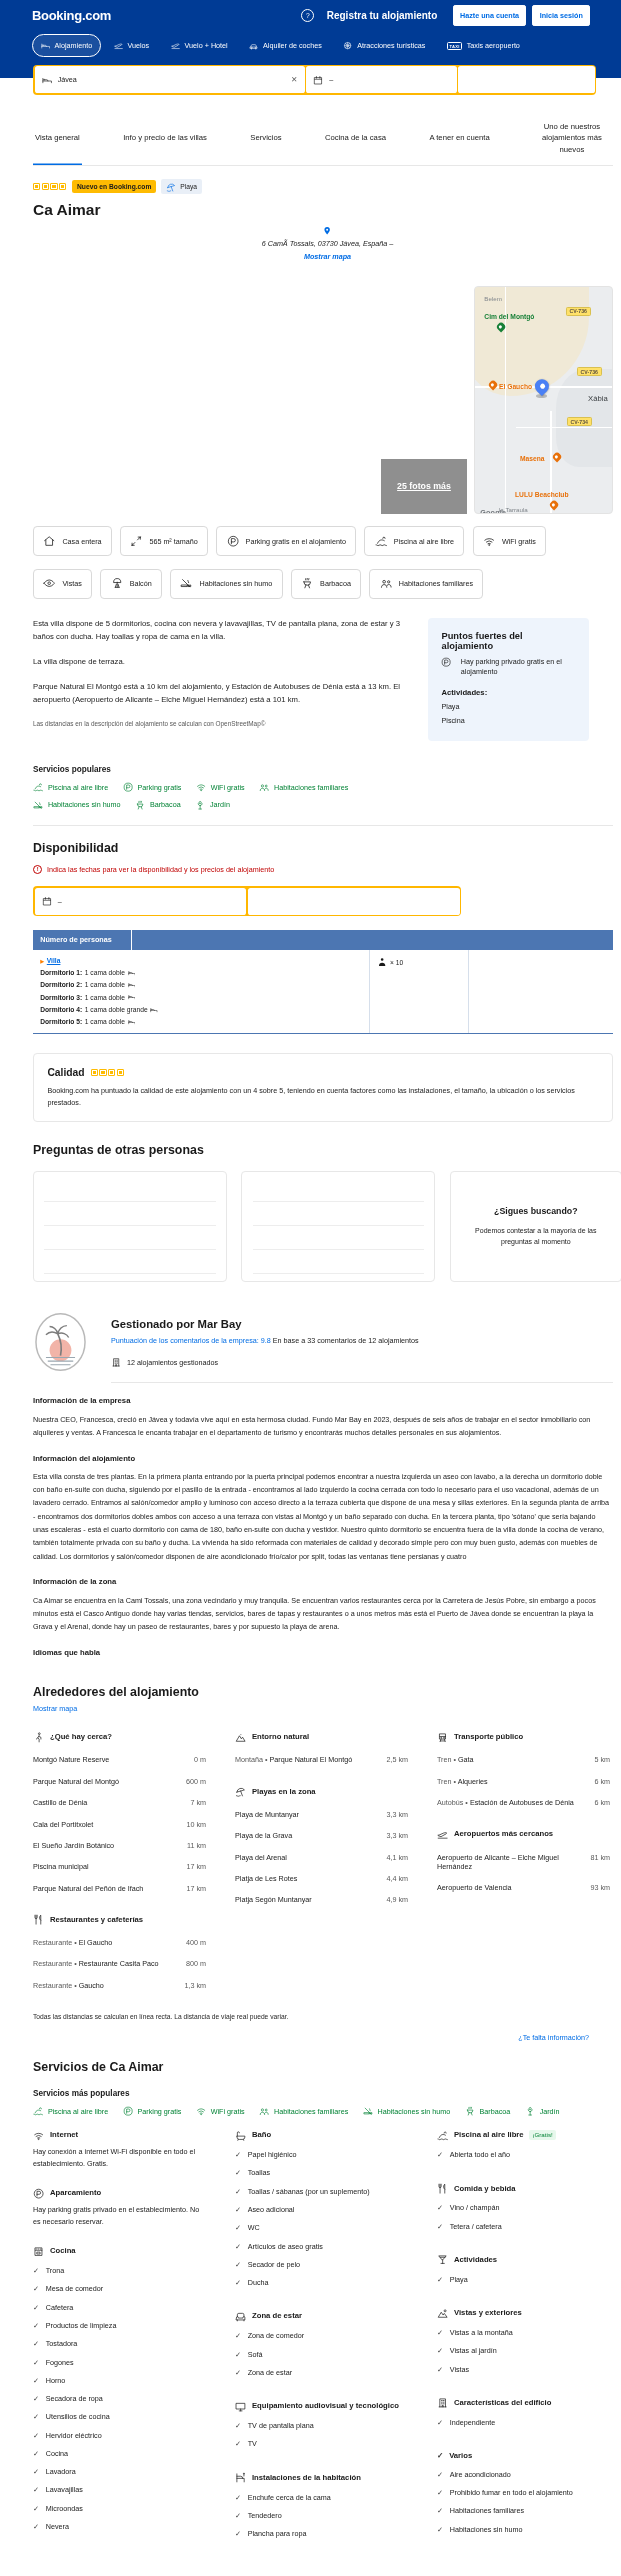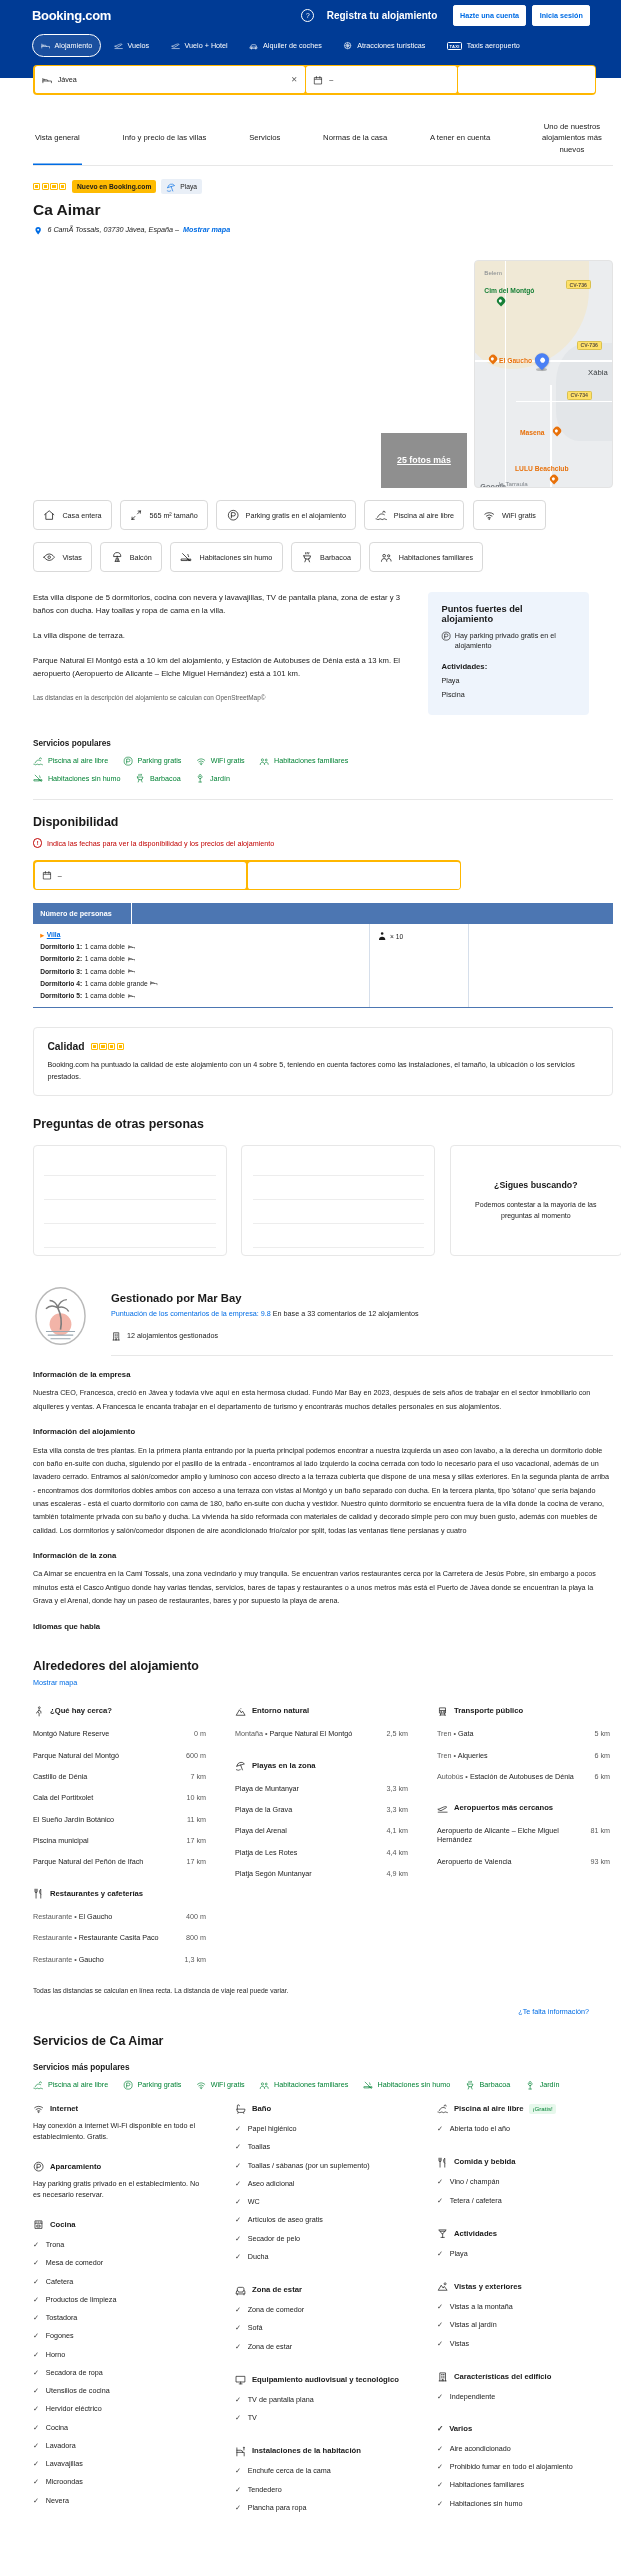--- a/index.html
+++ b/index.html
@@ -37,21 +37,21 @@
   .tab.last { max-width:82px; line-height:1.5; }
 
   
   .badges { display:flex; align-items:center; gap:5.2px; margin:13.4px 0 0 33px; }
   .sqwrap { display:flex; gap:1.5px; margin-right:1px; }
   .sq { width:7.2px; height:7.2px; background:#febb02; box-shadow:inset 0 0 0 1px #fff; border:0.5px solid #febb02; border-radius:1px; }
   .badge-new { background:#febb02; color:#1a1a1a; font-weight:700; font-size:6.7px; padding:3.1px 4.6px; border-radius:2.1px; }
   .badge-type { background:#e9eff7; display:flex; align-items:center; gap:3.6px; padding:2.6px 5.2px; border-radius:2.1px; font-size:6.7px; color:#1a1a1a; }
   .badge-type .t-ico { color:#006ce4; }
   .prop-title { font-size:15.5px; font-weight:700; margin:6.2px 0 0 33px; }
-  .addr { display:flex; align-items:center; gap:4.1px; margin:6.2px 0 0 33px; font-size:7.2px; font-style:italic; }
+  .addr { display:flex; align-items:center; gap:4.1px; margin:6.2px 0 0 33px; font-size:7.2px; font-style:italic;flex-direction:column; }
   .addr .t-ico { color:#006ce4; }
   .mostrar { color:#006ce4; font-weight:700; }
 
   
   .gallery { position:relative; margin:17.5px 33px 0; width:580px; height:235px; }
   .more-photos { position:absolute; left:348px; top:180px; width:86px; height:55px; background:#8f8f8f; display:flex; align-items:center; justify-content:center; color:#fff; font-weight:700; font-size:8.8px; text-decoration:underline; cursor:pointer; }
   .map-card { position:absolute; right:0; top:7.2px; width:139px; height:228px; border-radius:4.1px; overflow:hidden; border:0.5px solid #e3e3e3; background:#ebedef; cursor:pointer; }
   .map-card::before { content:""; position:absolute; left:-10.3px; top:-15.5px; width:124px; height:124px; background:#f0e9d6; border-radius:0 0 70% 40%; }
   .map-card::after { content:""; position:absolute; right:-20.6px; bottom:46px; width:77px; height:98px; background:#e3e6e9; border-radius:40% 0 0 30%; }
   .mroad { position:absolute; background:#fff; z-index:1; }
@@ -75,21 +75,21 @@
   .chips { display:flex; gap:8.2px; margin:12.4px 0 0 33px; }
   .chip { display:flex; align-items:center; gap:6.7px; border:0.5px solid #d9d9d9; border-radius:4.1px; height:30px; padding:0 9.3px; font-size:7.2px; white-space:nowrap; }
 
   
   .desc-wrap { display:flex; gap:14.4px; margin:19.6px 33px 0; align-items:flex-start; }
   .desc { width:398px; font-size:7.7px; line-height:1.65; }
   .desc p { margin-bottom:12.4px; }
   .desc .note { font-size:6.4px; color:#595959; }
   .highlights { width:167px; background:#eef4fc; border-radius:4.1px; padding:12.4px 13.4px 15.5px; }
   .highlights h3 { font-size:9.3px; font-weight:700; margin-bottom:6.2px; }
-  .hl-row { display:flex; gap:3px; font-size:7.2px; line-height:1.45; }
+  .hl-row { display:flex; gap:9px; font-size:7.2px; line-height:1.45; }
   .hl-acts { font-weight:700; margin-top:10.3px; font-size:7.7px; }
   .hl-item { font-size:7.2px; margin-top:5.2px; }
 
   
   .popular { margin:24px 0 0 33px; }
   .popular h3 { font-size:8.2px; font-weight:700; margin-bottom:8.2px; }
   .pop-row { display:flex; gap:14.4px; margin-bottom:7.2px; }
   .pop-item { display:flex; gap:4.6px; align-items:center; color:#008234; font-size:7.2px; }
 
   h2.sec { font-size:12.4px; font-weight:700; margin:15.5px 0 0 33px; }
@@ -240,21 +240,21 @@
     <span>–</span>
   </div>
   <div class="sfield s3"></div>
 </div>
 
 
 <div class="tabs" id="tabs">
     <div class="tab active">Vista general</div>
     <div class="tab">Info y precio de las villas</div>
     <div class="tab">Servicios</div>
-    <div class="tab">Normas de la casa</div>
+    <div class="tab">Cocina de la casa</div>
     <div class="tab">A tener en cuenta</div>
     <div class="tab last">Uno de nuestros alojamientos más nuevos</div>
   </div>
 
 
 <div class="badges">
   <span class="sqwrap" id="title-squares">
       <span class="sq"></span>
       <span class="sq"></span>
       <span class="sq"></span>

